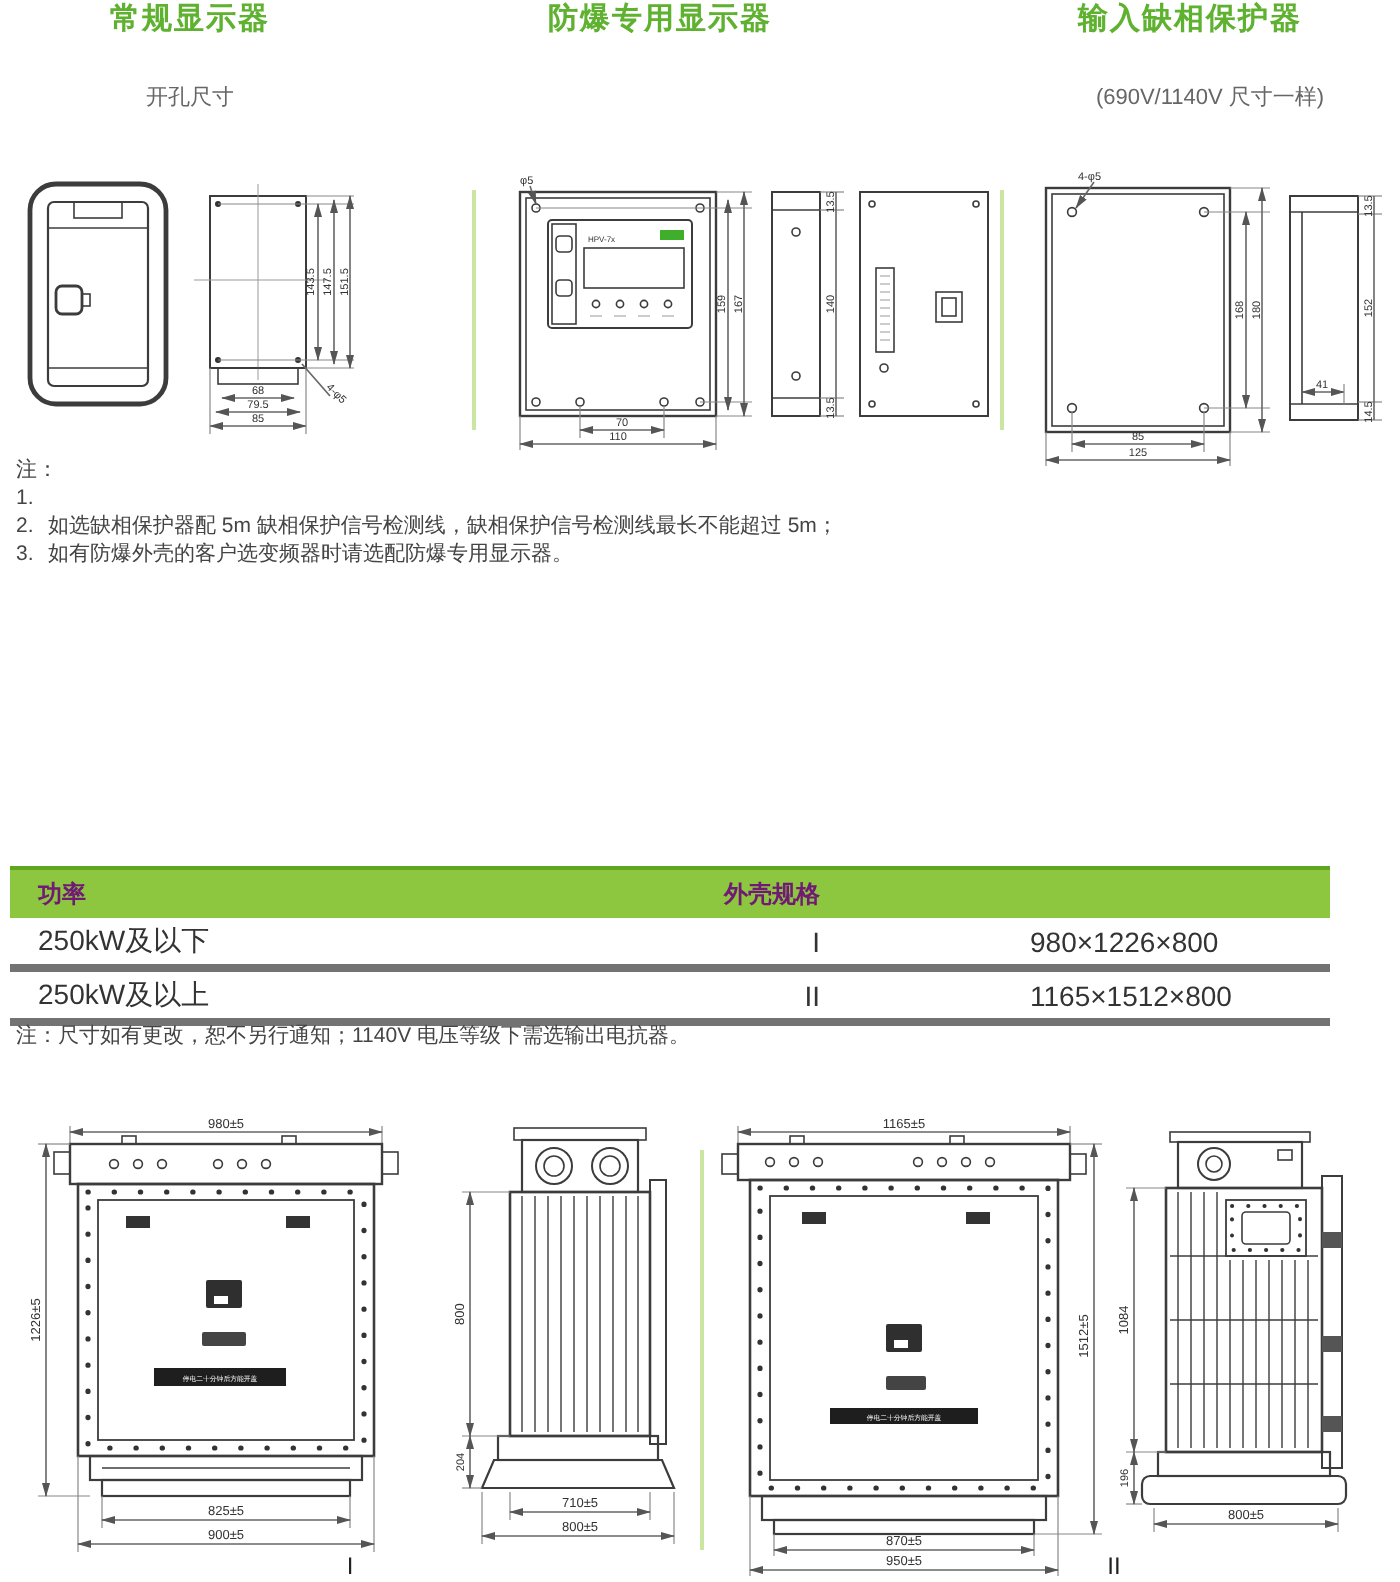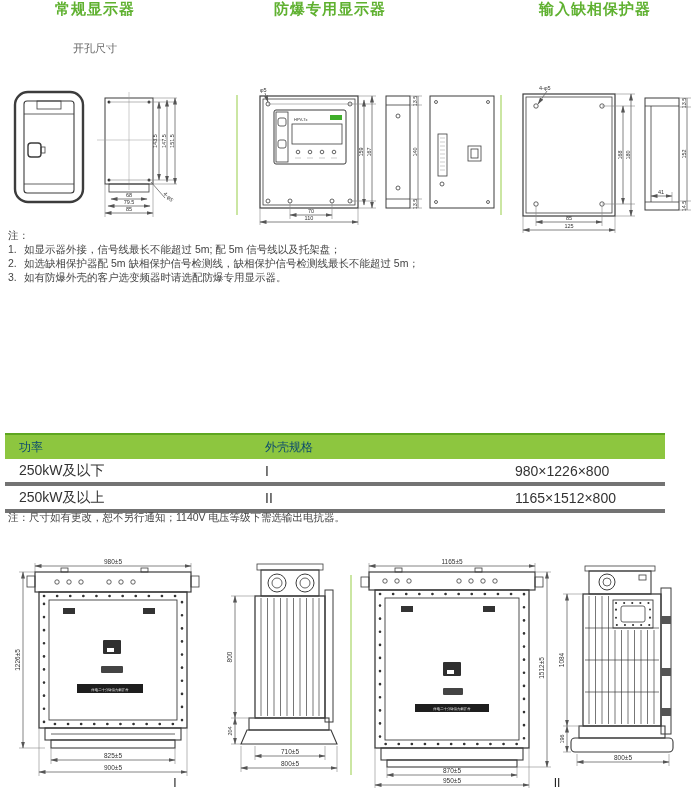--- a/index.html
+++ b/index.html
@@ -7,24 +7,24 @@
         font-family:"Liberation Sans","DejaVu Sans",sans-serif;color:#333;}
   .abs{position:absolute;}
   .heading{font-size:15px;font-weight:bold;color:var(--heading-green,#5FB130);text-align:center;letter-spacing:1px;}
   .subtitle{font-size:11px;color:#666;text-align:center;}
   .vdiv{width:2px;background:var(--divider-green,#CBE6A3);}
   .notes{font-size:10.5px;color:#444;line-height:14px;}
   .notes .nrow{display:flex;}
   .notes .nnum{width:16px;flex:none;}
   .sec-title{font-size:16px;font-weight:bold;color:var(--heading-green,#5FB130);}
   .thead{background:var(--table-header-bg,#8DC63F);border-top:2px solid var(--table-header-line,#5EA620);
-         height:24px;display:flex;align-items:center;color:#0c4a6e;font-size:12px;}
+         height:24px;display:flex;align-items:center;color:#701a75;font-size:12px;font-weight:bold;}
   .trow{height:23px;display:flex;align-items:center;font-size:14px;color:#333;border-bottom:4px solid #737373;}
   .c1{position:absolute;left:14px;width:240px;}
-  .c2{position:absolute;left:260px;width:145px;text-align:left;}
+  .c2{position:absolute;left:260px;width:145px;text-align:right;}
   .c3{position:absolute;left:510px;width:180px;text-align:left;}
   .tnote{font-size:10.5px;color:#444;}
   svg{display:block;}
   svg .ln{stroke:#3c3c3c;fill:none;stroke-width:1.2;}
   svg .lnt{stroke:#3c3c3c;fill:none;stroke-width:0.8;}
   svg .fin{stroke:#3c3c3c;stroke-width:0.7;}
   svg .dim{stroke:#666;stroke-width:0.8;fill:none;}
   svg .ext{stroke:#888;stroke-width:0.6;}
   svg .cl{stroke:#999;stroke-width:0.5;}
   svg text{fill:#333;}
@@ -35,20 +35,21 @@
 </style>
 </head>
 <body>
 
 <div id="page">
 
   <div class="abs heading" style="left:240px;top:6;width:180px;">防爆专用显示器</div>
   <div class="abs heading" style="left:0;top:6;width:190px;">常规显示器</div>
   <div class="abs heading" style="left:500px;top:6;width:190px;">输入缺相保护器</div>
   <div class="abs subtitle" style="left:0;top:41px;width:190px;">开孔尺寸</div>
+  <div class="abs subtitle" style="left:515px;top:41px;width:180px;">(690V/1140V 尺寸一样)</div>
 
   <div class="abs vdiv" style="left:236px;top:95px;height:120px;"></div>
   <div class="abs vdiv" style="left:500px;top:95px;height:120px;"></div>
 
   <div class="abs" style="left:5px;top:86px;">
     <svg width="230" height="140" viewBox="0 0 230 140">
       <defs>
           <marker id="ar1" markerWidth="8" markerHeight="6" refX="6.5" refY="2" orient="auto-start-reverse" markerUnits="userSpaceOnUse">
             <path d="M0,0L7,2L0,4z" fill="#555"></path>
           </marker>
@@ -234,21 +235,20 @@
       <text class="dlabs" transform="rotate(-90 181 19)" x="181" y="19">13.5</text>
       <text class="dlabs" transform="rotate(-90 181 70)" x="181" y="70">152</text>
       <text class="dlabs" transform="rotate(-90 181 122)" x="181" y="122">14.5</text>
     </svg>
   </div>
 
   <div class="abs notes" style="left:8px;top:228px;width:560px;">
     <div>注：</div>
     <div class="nrow">
       <span class="nnum">1.</span>
-      <span>如显示器外接，信号线最长不能超过 5m; 配 5m 信号线以及托架盘；</span>
     </div>
     <div class="nrow">
       <span class="nnum">2.</span>
       <span>如选缺相保护器配 5m 缺相保护信号检测线，缺相保护信号检测线最长不能超过 5m；</span>
     </div>
     <div class="nrow">
       <span class="nnum">3.</span>
       <span>如有防爆外壳的客户选变频器时请选配防爆专用显示器。</span>
     </div>
   </div>

